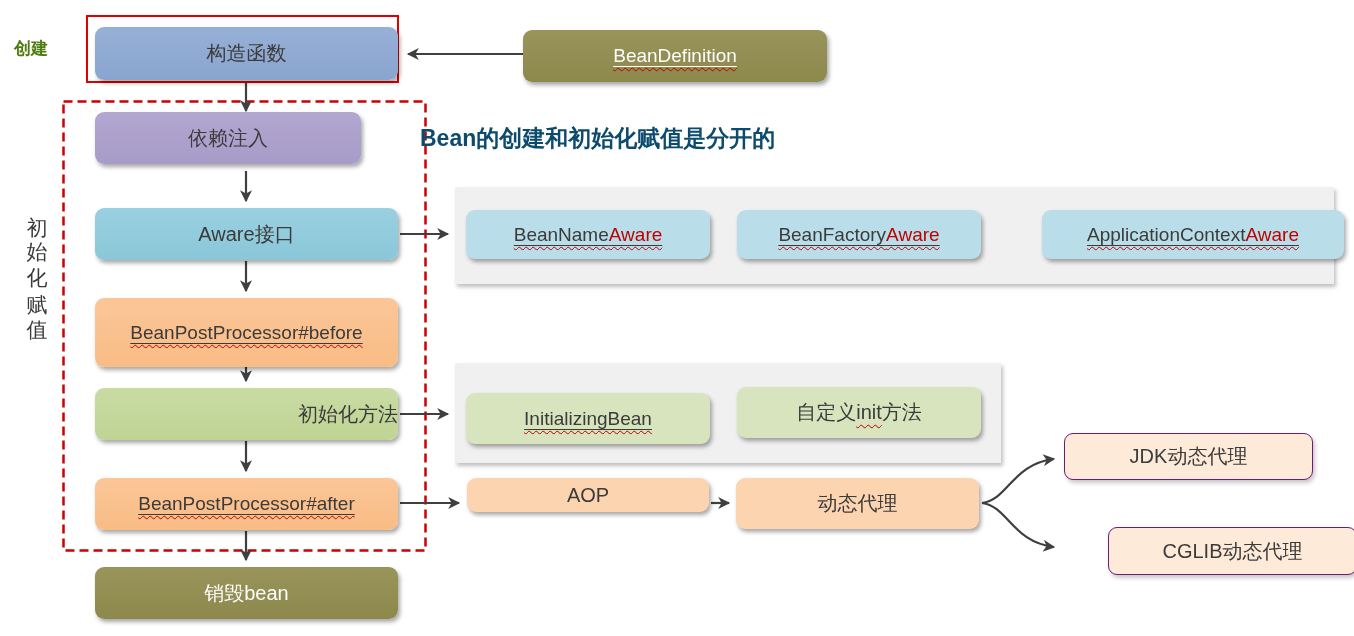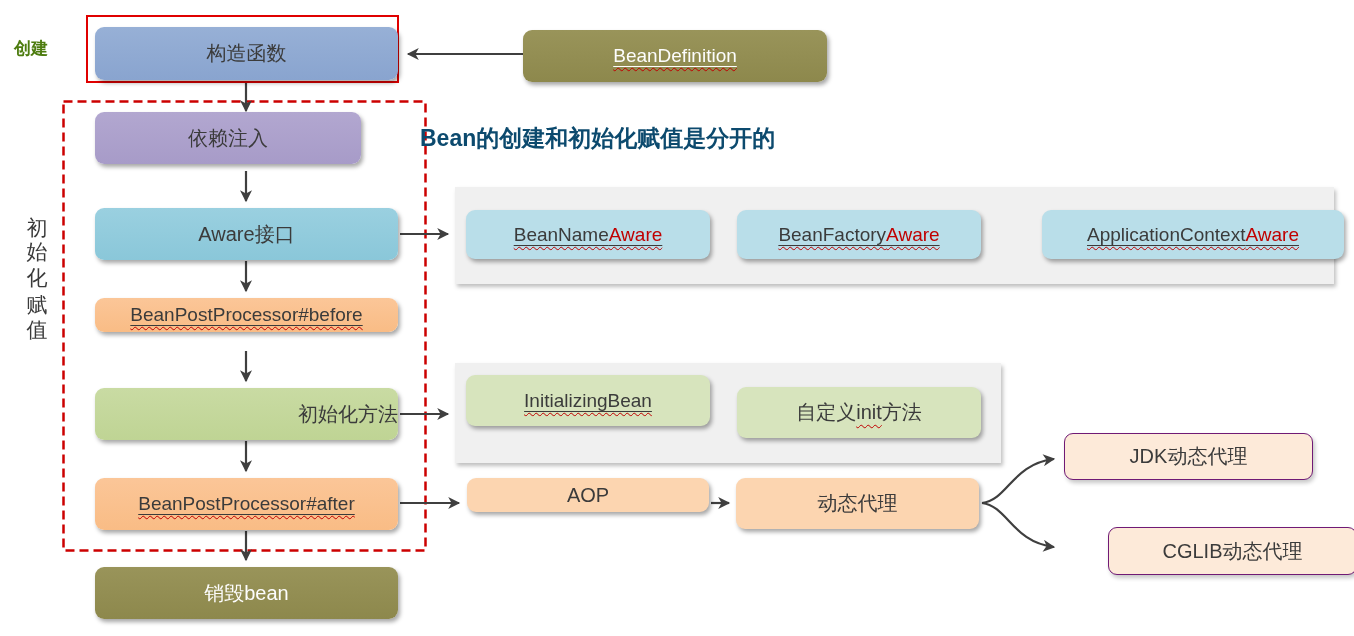--- a/index.html
+++ b/index.html
@@ -98,21 +98,21 @@
   </div>
 
   <div class="box purple" style="left:95px;top:112px;width:266px;height:52px;">
     <span>依赖注入</span>
   </div>
 
   <div class="box teal" style="left:95px;top:208px;width:303px;height:52px;">
     <span>Aware接口</span>
   </div>
 
-  <div class="box orange en" style="left:95px;top:298px;width:303px;height:34px;">
+  <div class="box orange en" style="left:95px;top:298px;width:303px;height:69px;">
     <span class="u"><span class="wavy">BeanPostProcessor#before</span></span>
   </div>
 
   <div class="box green" style="left:95px;top:388px;width:303px;height:52px;justify-content:flex-end;">
     <span>初始化方法</span>
   </div>
 
   <div class="box orange en" style="left:95px;top:478px;width:303px;height:52px;">
     <span class="u"><span class="wavy">BeanPostProcessor#after</span></span>
   </div>
@@ -124,21 +124,21 @@
   <div class="box lblue" style="left:466px;top:210px;width:244px;height:49px;">
     <span class="u"><span class="wavy"><span>BeanName</span><span class="red">Aware</span></span></span>
   </div>
   <div class="box lblue" style="left:737px;top:210px;width:244px;height:49px;">
     <span class="u"><span class="wavy"><span>BeanFactory</span><span class="red">Aware</span></span></span>
   </div>
   <div class="box lblue" style="left:1010px;top:210px;width:302px;height:49px;margin-left:32px;">
     <span class="u"><span class="wavy"><span>ApplicationContext</span><span class="red">Aware</span></span></span>
   </div>
 
-  <div class="box lgreen en" style="left:466px;top:375px;width:244px;height:51px;">
+  <div class="box lgreen en" style="left:466px;top:393px;width:244px;height:51px;">
     <span class="u"><span class="wavy">InitializingBean</span></span>
   </div>
   <div class="box lgreen" style="left:737px;top:387px;width:244px;height:51px;">
     <span><span>自定义</span><span class="wavy">init</span><span>方法</span></span>
   </div>
 
   <div class="box peach" style="left:467px;top:478px;width:242px;height:34px;">
     <span>AOP</span>
   </div>
   <div class="box peach" style="left:736px;top:478px;width:243px;height:51px;font-family:Liberation Mono, monospace;">

